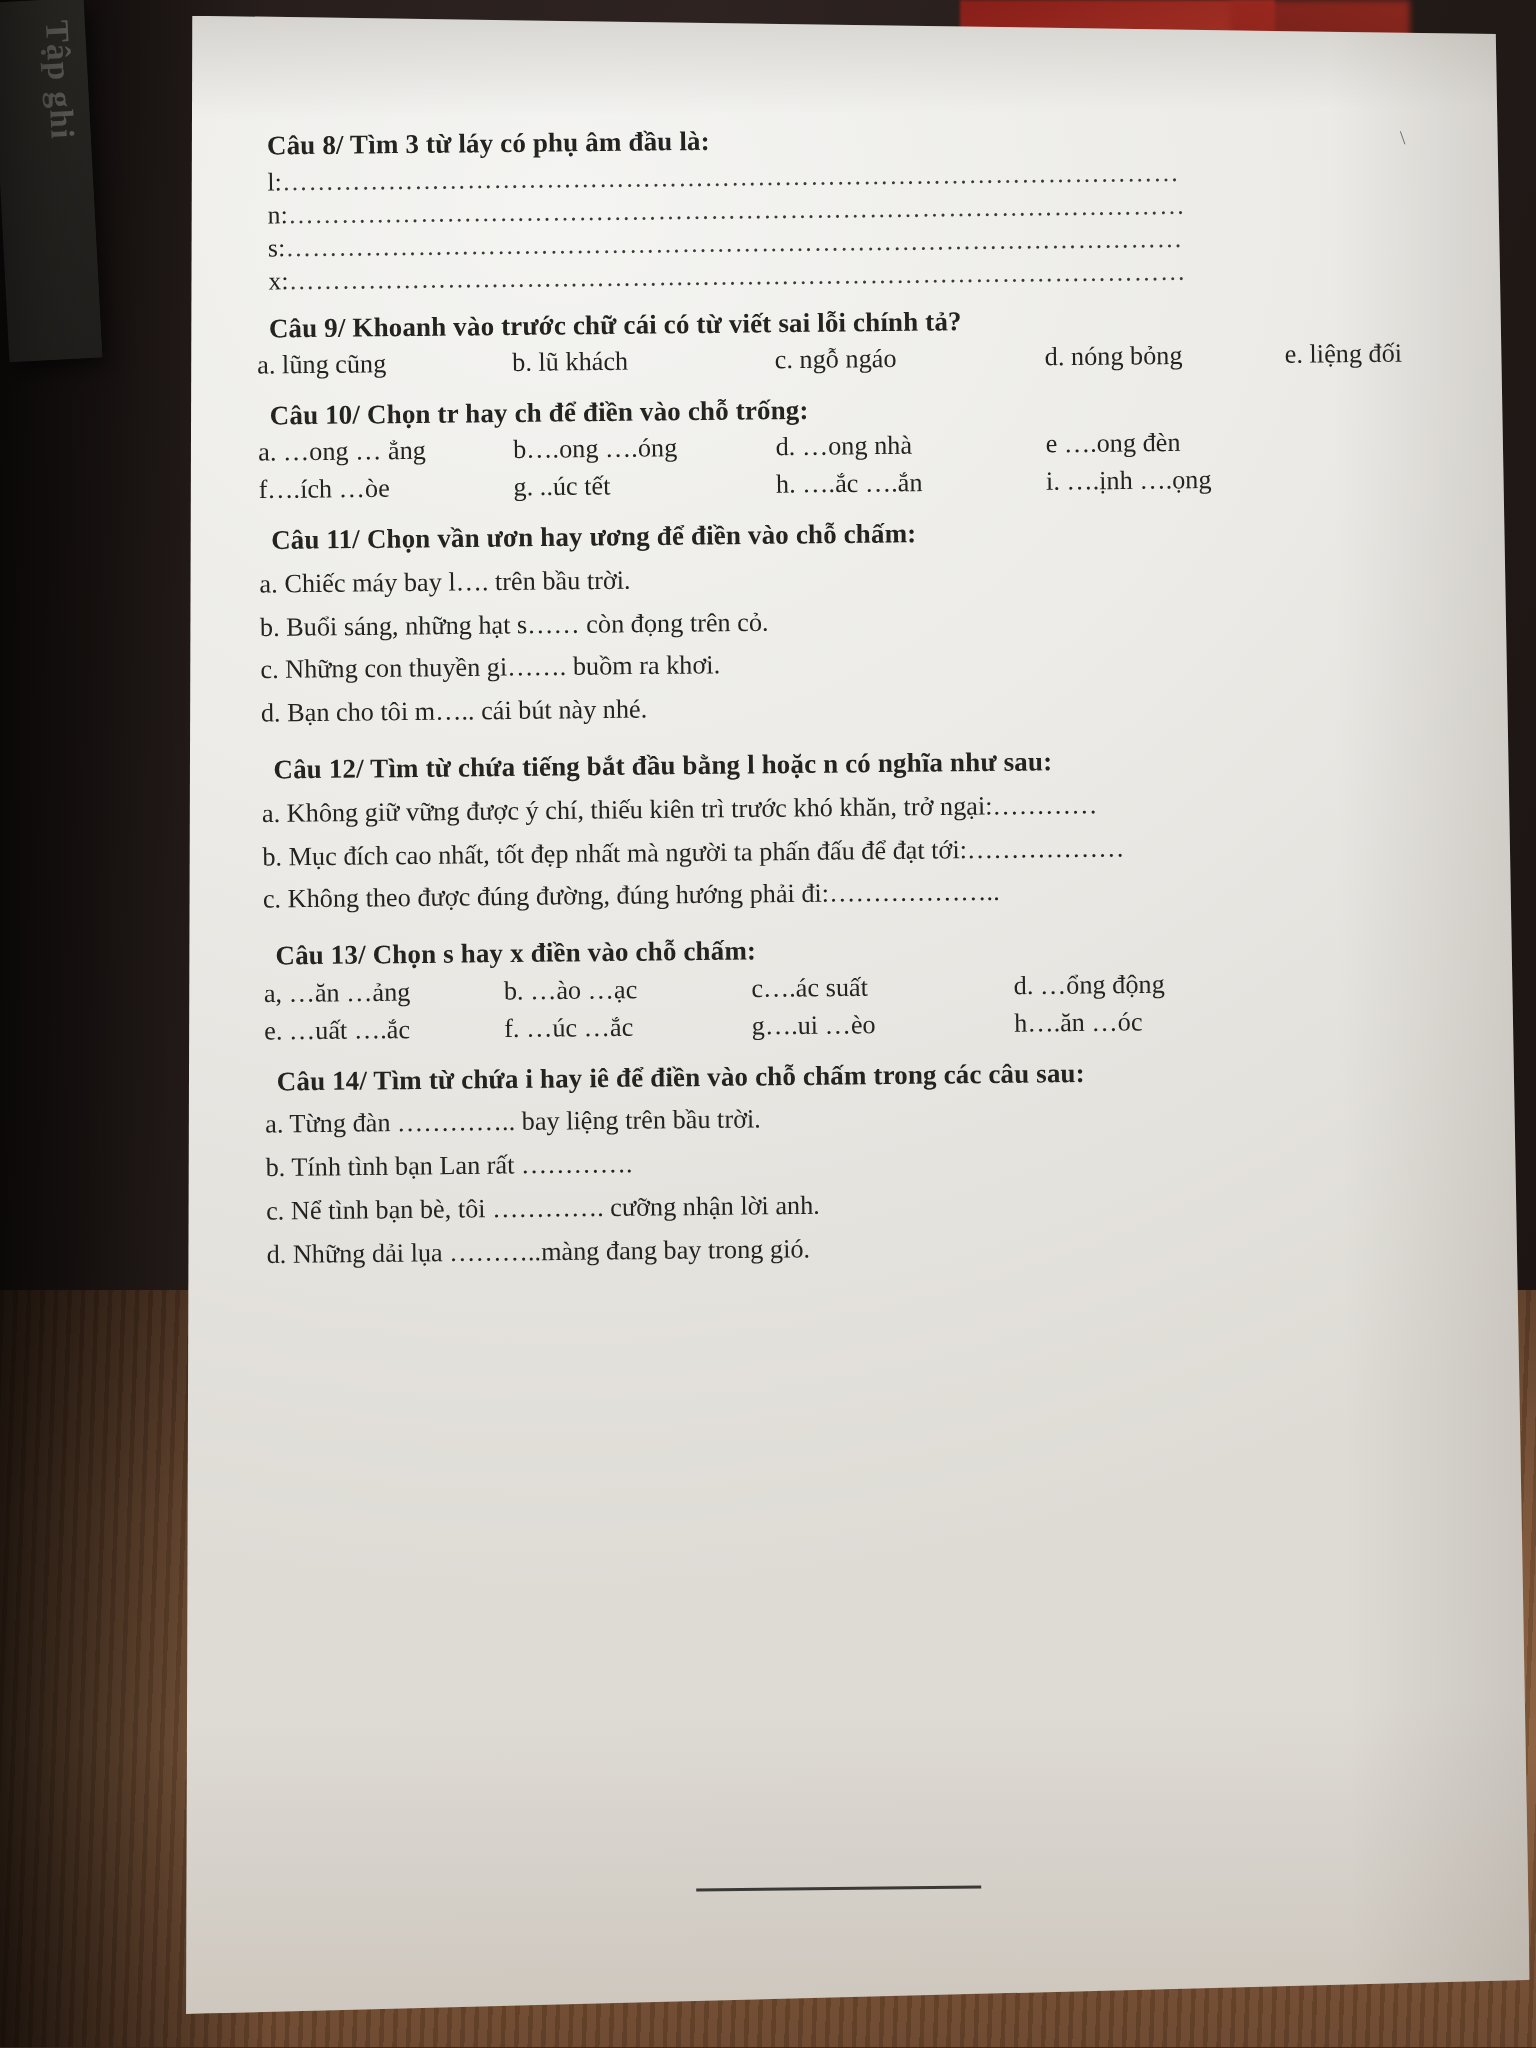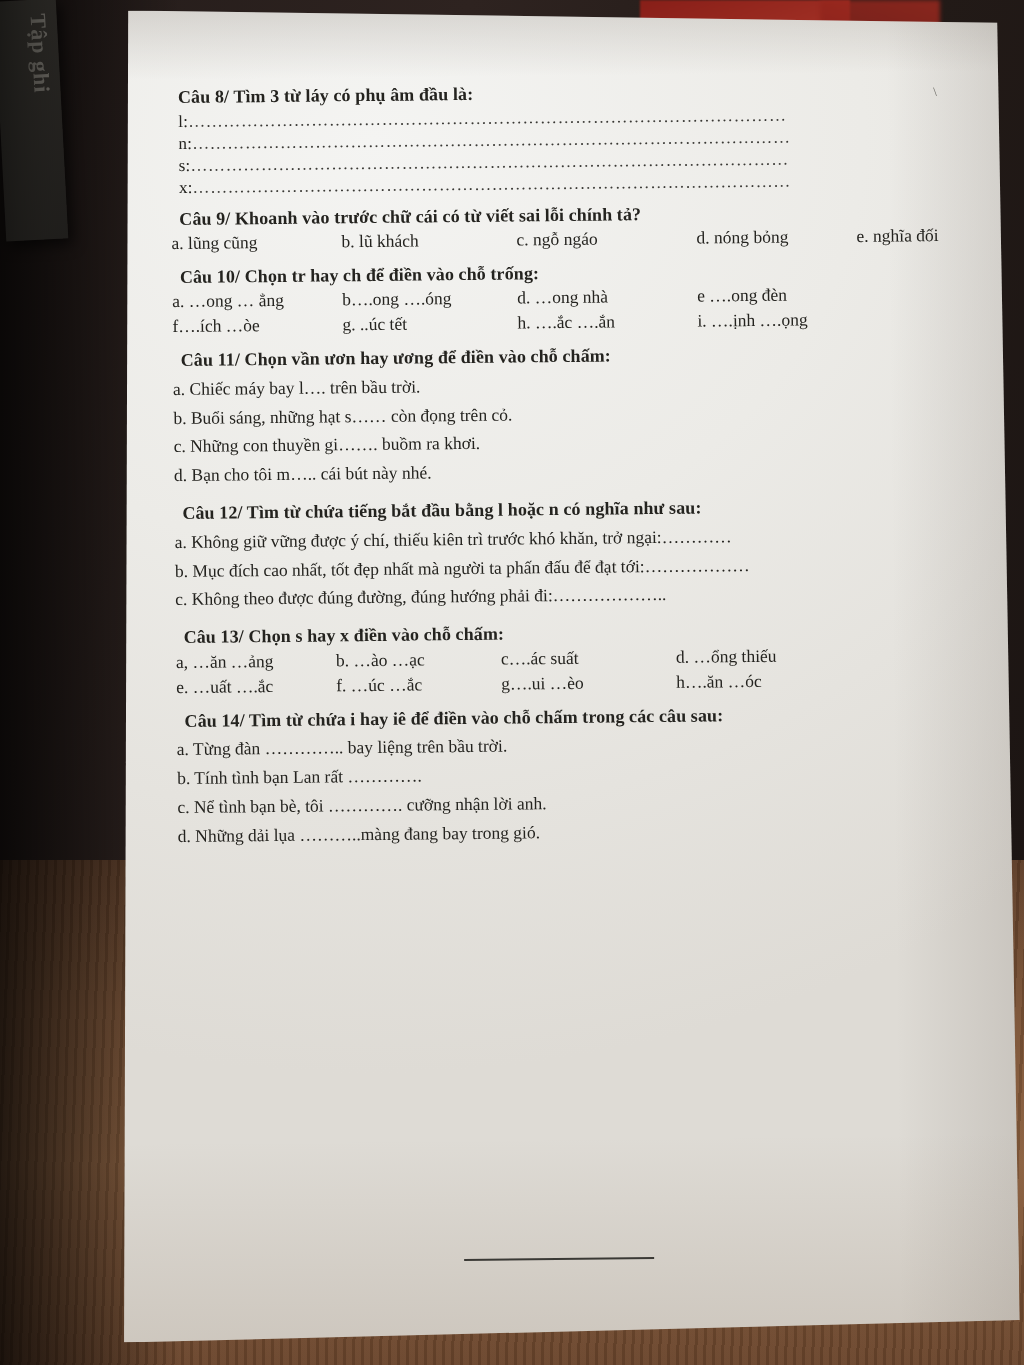--- a/index.html
+++ b/index.html
@@ -200,21 +200,21 @@
       </div>
 
       <div class="spacer-8"></div>
 
       <div class="q-head">Câu 9/ Khoanh vào trước chữ cái có từ viết sai lỗi chính tả?</div>
       <div class="row">
         <span class="c1">a. lũng cũng</span>
         <span class="c2">b. lũ khách</span>
         <span class="c3">c. ngỗ ngáo</span>
         <span class="c4">d. nóng bỏng</span>
-        <span>e. nghĩa đối</span>
+        <span>e. liệng đối</span>
       </div>
 
       <div class="spacer-8"></div>
 
       <div class="q-head">Câu 10/ Chọn tr hay ch để điền vào chỗ trống:</div>
       <div class="row">
         <span class="c1">a. …ong … ẳng</span>
         <span class="c2">b….ong ….óng</span>
         <span class="c3">d. …ong nhà</span>
         <span>e ….ong đèn</span>
@@ -241,21 +241,21 @@
       <div class="line">b. Mục đích cao nhất, tốt đẹp nhất mà người ta phấn đấu để đạt tới:………………</div>
       <div class="line">c. Không theo được đúng đường, đúng hướng phải đi:………………..</div>
 
       <div class="spacer-8"></div>
 
       <div class="q-head">Câu 13/ Chọn s hay x điền vào chỗ chấm:</div>
       <div class="row">
         <span class="cA">a, …ăn …ảng</span>
         <span class="cB">b. …ào …ạc</span>
         <span class="cC">c….ác suất</span>
-        <span>d. …ổng thiếu</span>
+        <span>d. …ổng động</span>
       </div>
       <div class="row">
         <span class="cA">e. …uất ….ắc</span>
         <span class="cB">f. …úc …ắc</span>
         <span class="cC">g….ui …èo</span>
         <span>h….ăn …óc</span>
       </div>
 
       <div class="spacer-8"></div>
 

